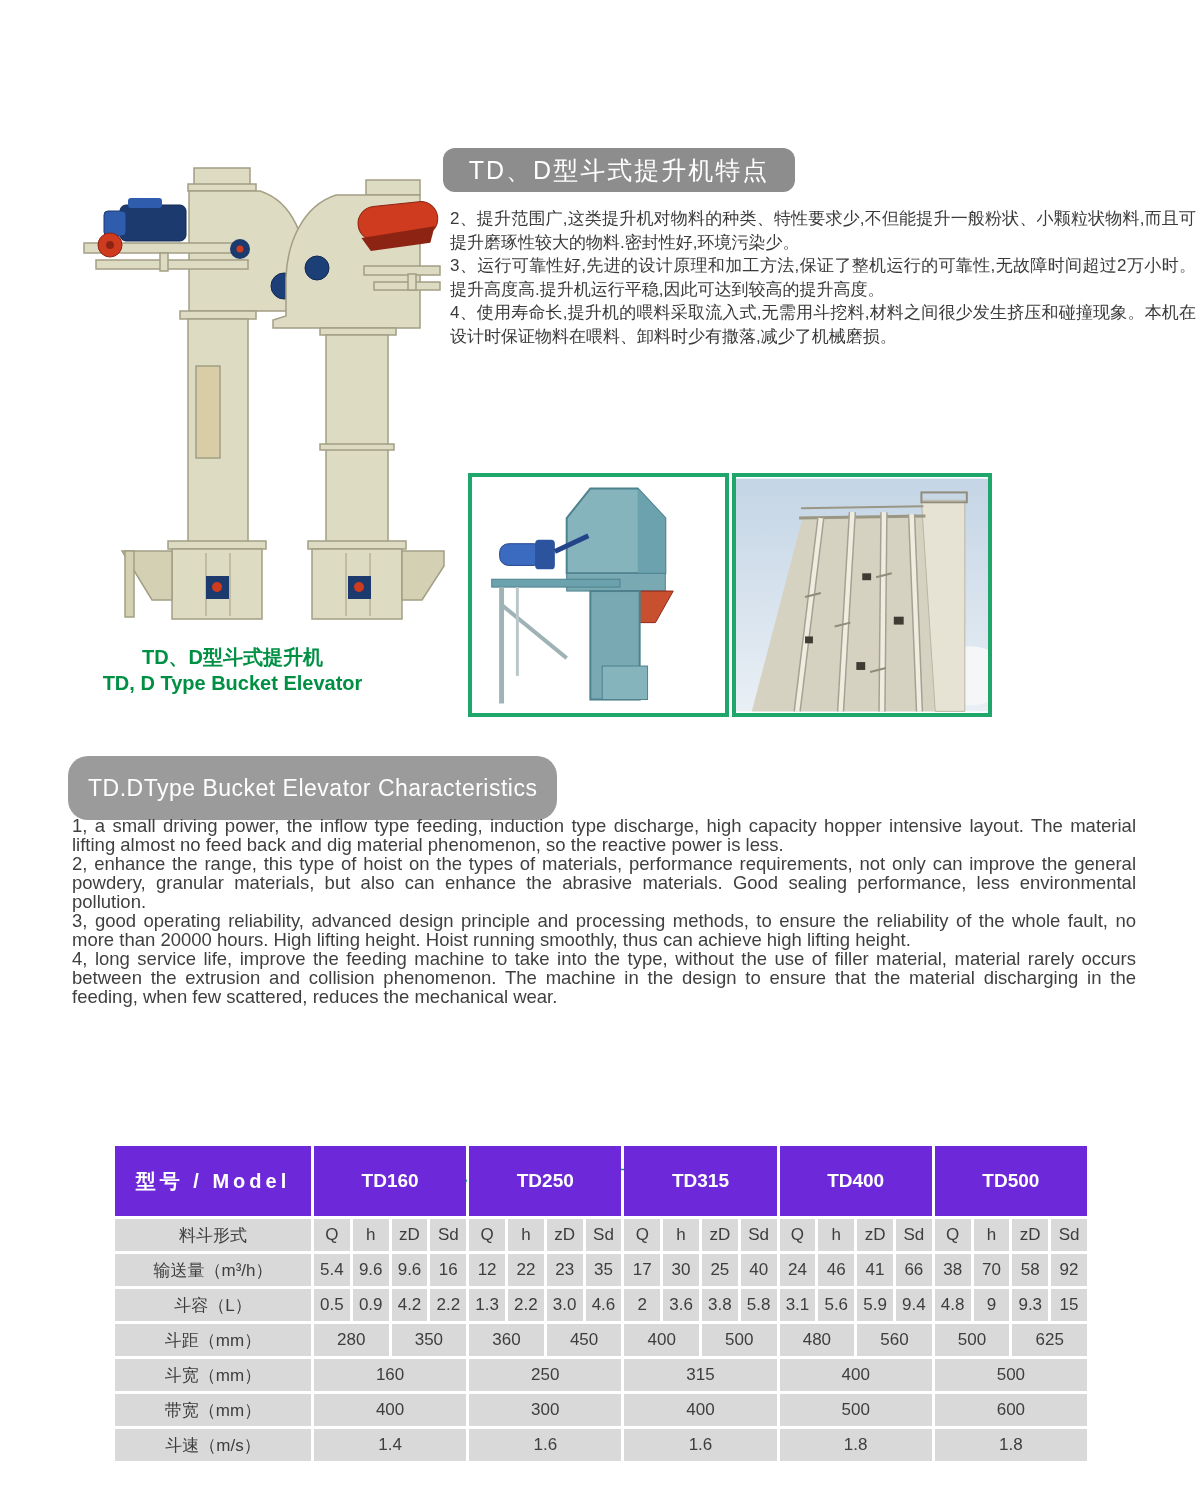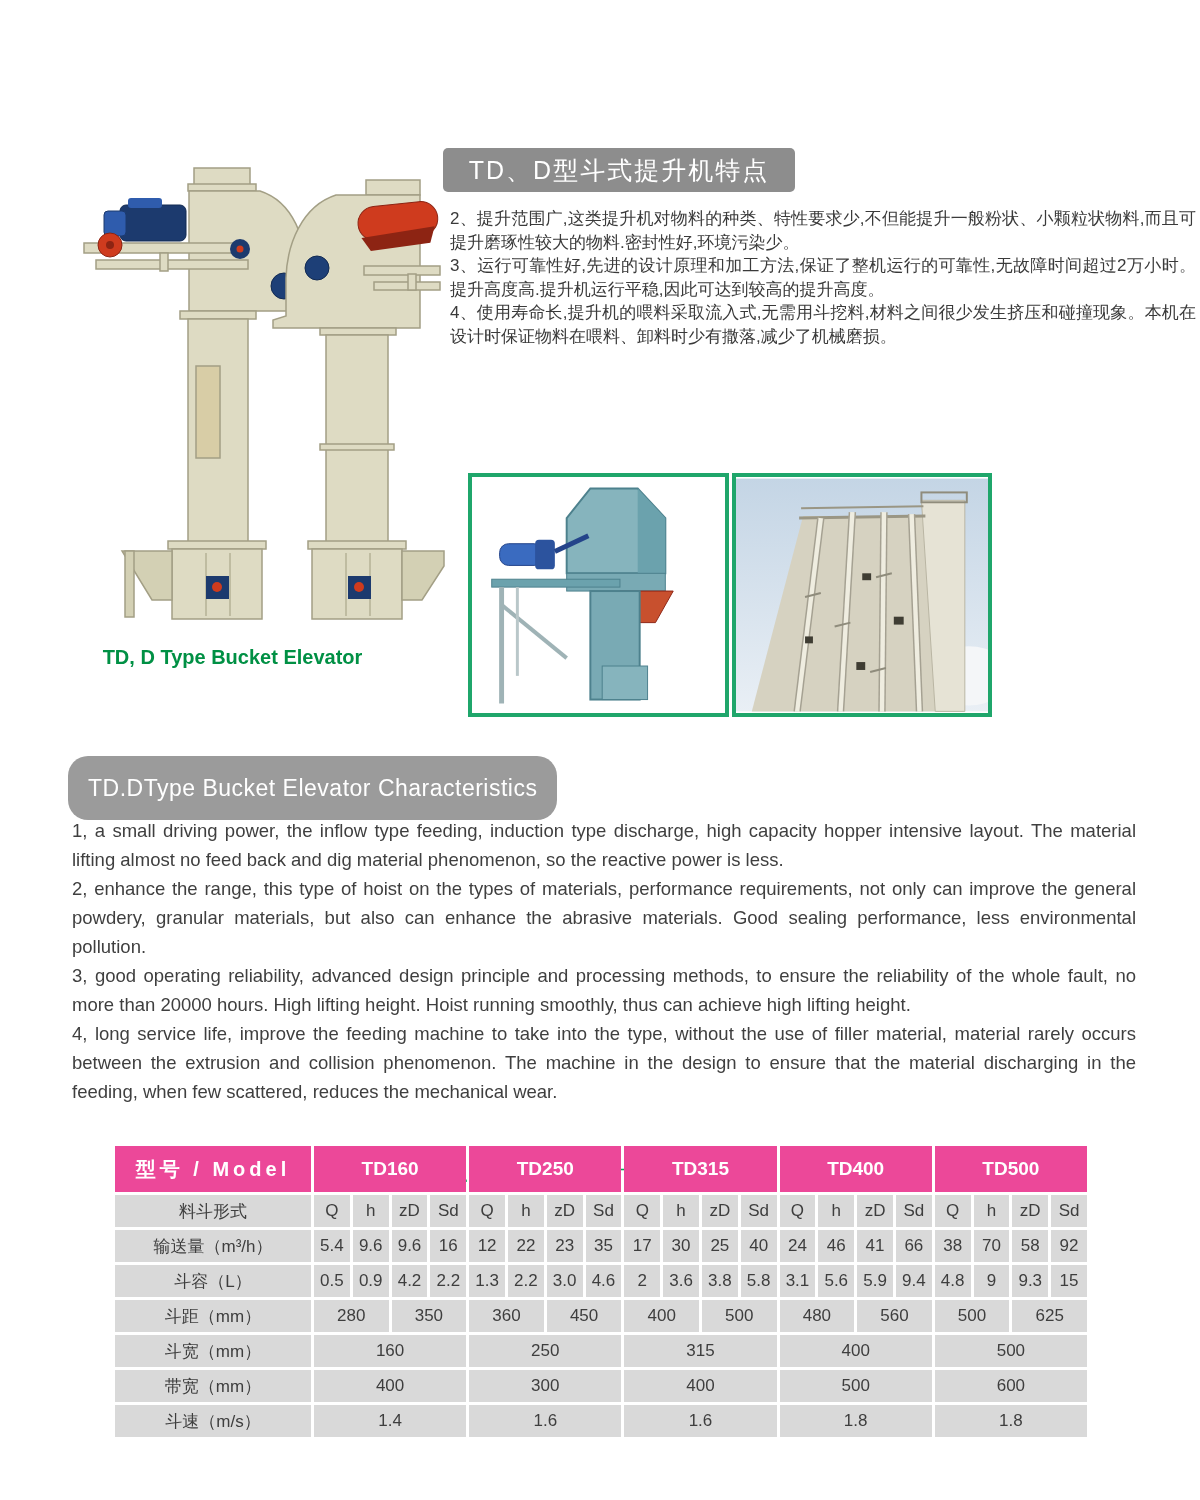--- a/index.html
+++ b/index.html
@@ -2,49 +2,49 @@
 <html><head>
 <meta charset="utf-8">
 <style>
   html,body{margin:0;padding:0;background:#ffffff;}
   .page{position:relative;width:1200px;height:1500px;background:#ffffff;overflow:hidden;
         font-family:"Liberation Sans","DejaVu Sans",sans-serif;color:#3c3c3c;}
 
   
   .illustration{position:absolute;left:68px;top:148px;width:378px;height:482px;}
   .hero-badge{position:absolute;left:443px;top:148px;width:352px;height:44px;
-              background:#8d8d8d;border-radius:5px;color:#ffffff;
+              background:#8d8d8d;border-radius:12px;color:#ffffff;
               display:flex;align-items:center;justify-content:center;
               font-size:25px;letter-spacing:2px;font-weight:400;}
   .cn-features{position:absolute;left:450px;top:207px;width:746px;
                font-size:17px;line-height:23.5px;text-align:justify;color:#3a3a3a;}
   .cn-features p{margin:0;}
   .product-caption{position:absolute;left:60px;top:644px;width:345px;text-align:center;
                    color:#009044;font-weight:bold;line-height:26px;font-size:20px;}
   .photos{position:absolute;left:468px;top:473px;width:524px;height:244px;
           display:flex;gap:3px;}
   .photo{flex:1;border:4px solid #1fa66b;box-sizing:border-box;background:#fff;overflow:hidden;}
   .photo svg{display:block;width:100%;height:100%;}
 
   
   .char-badge{position:absolute;left:68px;top:756px;height:40px;
               background:#9b9b9b;border-radius:20px;color:#ffffff;
               display:inline-flex;align-items:center;padding:12px 20px;
               font-size:23px;font-weight:500;letter-spacing:0.5px;}
   .en-paragraphs{position:absolute;left:72px;top:816px;width:1064px;
-                 font-size:18.5px;line-height:29px;text-align:justify;color:#3f3f3f;}
+                 font-size:18.5px;line-height:19px;text-align:justify;color:#3f3f3f;}
   .en-paragraphs p{margin:0;}
 
   
   .params-title{position:absolute;left:112px;top:1155px;width:905px;text-align:center;
                 color:#00a651;font-size:24px;font-weight:500;letter-spacing:1px;}
   .params-table-wrap{position:absolute;left:112px;top:1143px;width:978px;}
   table.params{border-collapse:separate;border-spacing:3px;width:978px;table-layout:fixed;}
-  table.params th{background:#ec4899;color:#ffffff;height:38px;font-weight:bold;
-                  font-size:19px;text-align:center;padding:4px;}
+  table.params th{background:#6d28d9;color:#ffffff;height:38px;font-weight:bold;
+                  font-size:19px;text-align:center;padding:16px;}
   table.params th.model-col{font-size:20px;letter-spacing:4px;}
   table.params td{background:#d9d9d9;color:#3e3e3e;height:32px;text-align:center;
                   font-size:17px;padding:0;overflow:hidden;white-space:nowrap;}
   table.params td.row-label{font-size:17px;}
 </style>
 </head>
 <body>
 
 <div class="page">
 
@@ -125,20 +125,21 @@
     <span>TD、D型斗式提升机特点</span>
   </div>
 
   <div class="cn-features" id="cn-features">
       <p>2、提升范围广,这类提升机对物料的种类、特性要求少,不但能提升一般粉状、小颗粒状物料,而且可提升磨琢性较大的物料.密封性好,环境污染少。</p>
       <p>3、运行可靠性好,先进的设计原理和加工方法,保证了整机运行的可靠性,无故障时间超过2万小时。提升高度高.提升机运行平稳,因此可达到较高的提升高度。</p>
       <p>4、使用寿命长,提升机的喂料采取流入式,无需用斗挖料,材料之间很少发生挤压和碰撞现象。本机在设计时保证物料在喂料、卸料时少有撒落,减少了机械磨损。</p>
     </div>
 
   <div class="product-caption">
+    <div>TD、D型斗式提升机</div>
     <div>TD, D Type Bucket Elevator</div>
   </div>
 
   <div class="photos">
     <div class="photo">
       <svg viewBox="0 0 256 236">
         <rect x="0" y="0" width="256" height="236" fill="#ffffff"></rect>
 
         <path d="M96,40 L120,10 L168,10 L196,40 L196,96 L96,96 Z" fill="#86b4bd" stroke="#4d818d" stroke-width="2"></path>
         <path d="M168,10 L196,40 L196,96 L168,96 Z" fill="#6ba2ad"></path>

